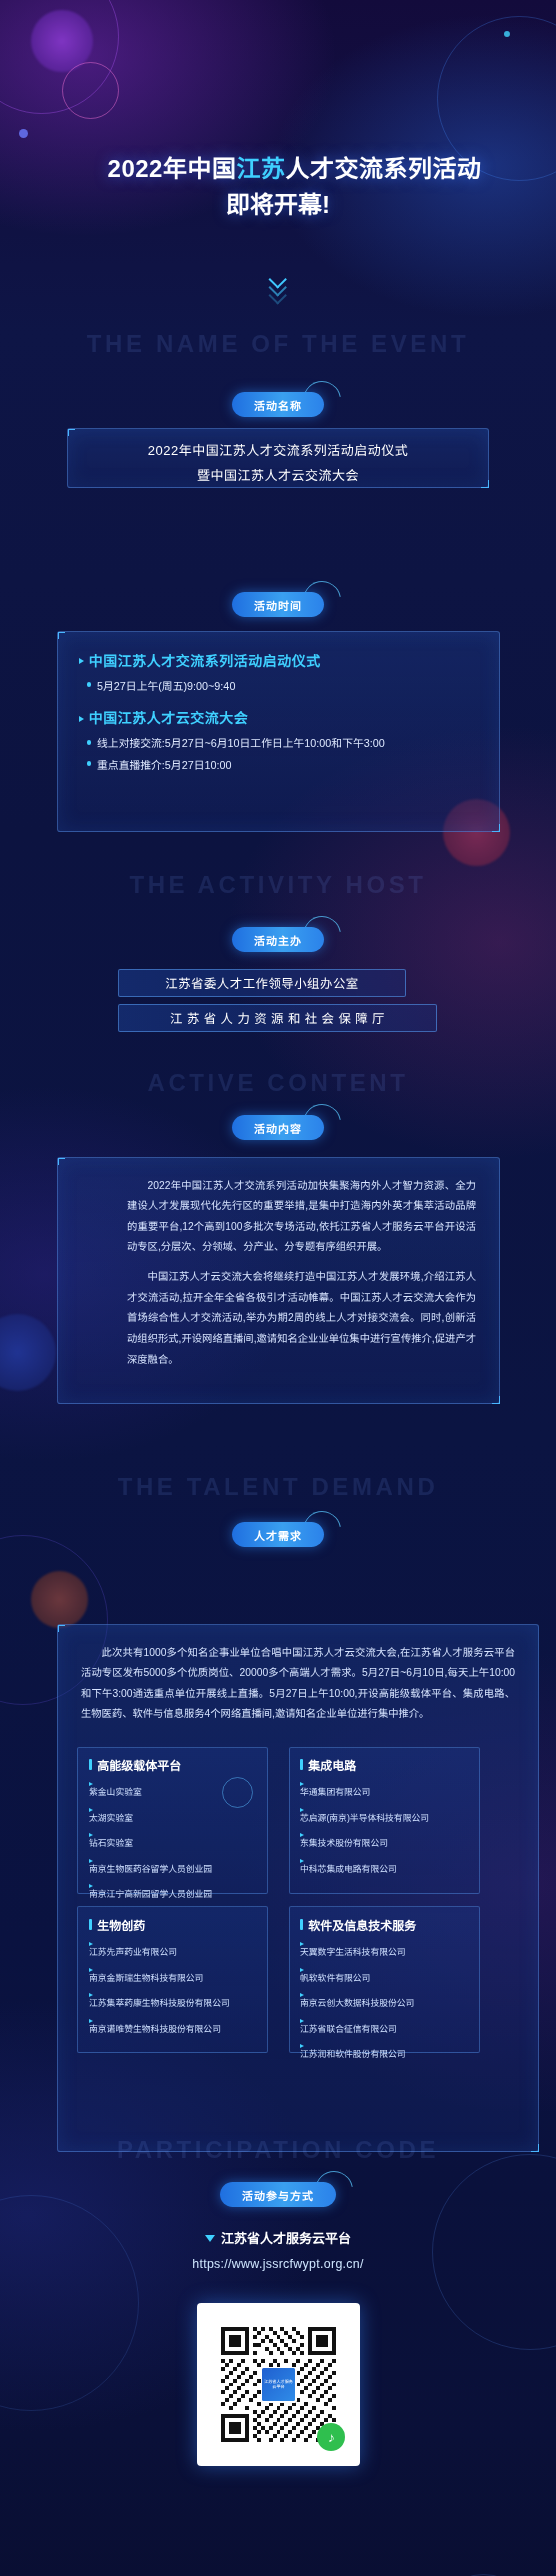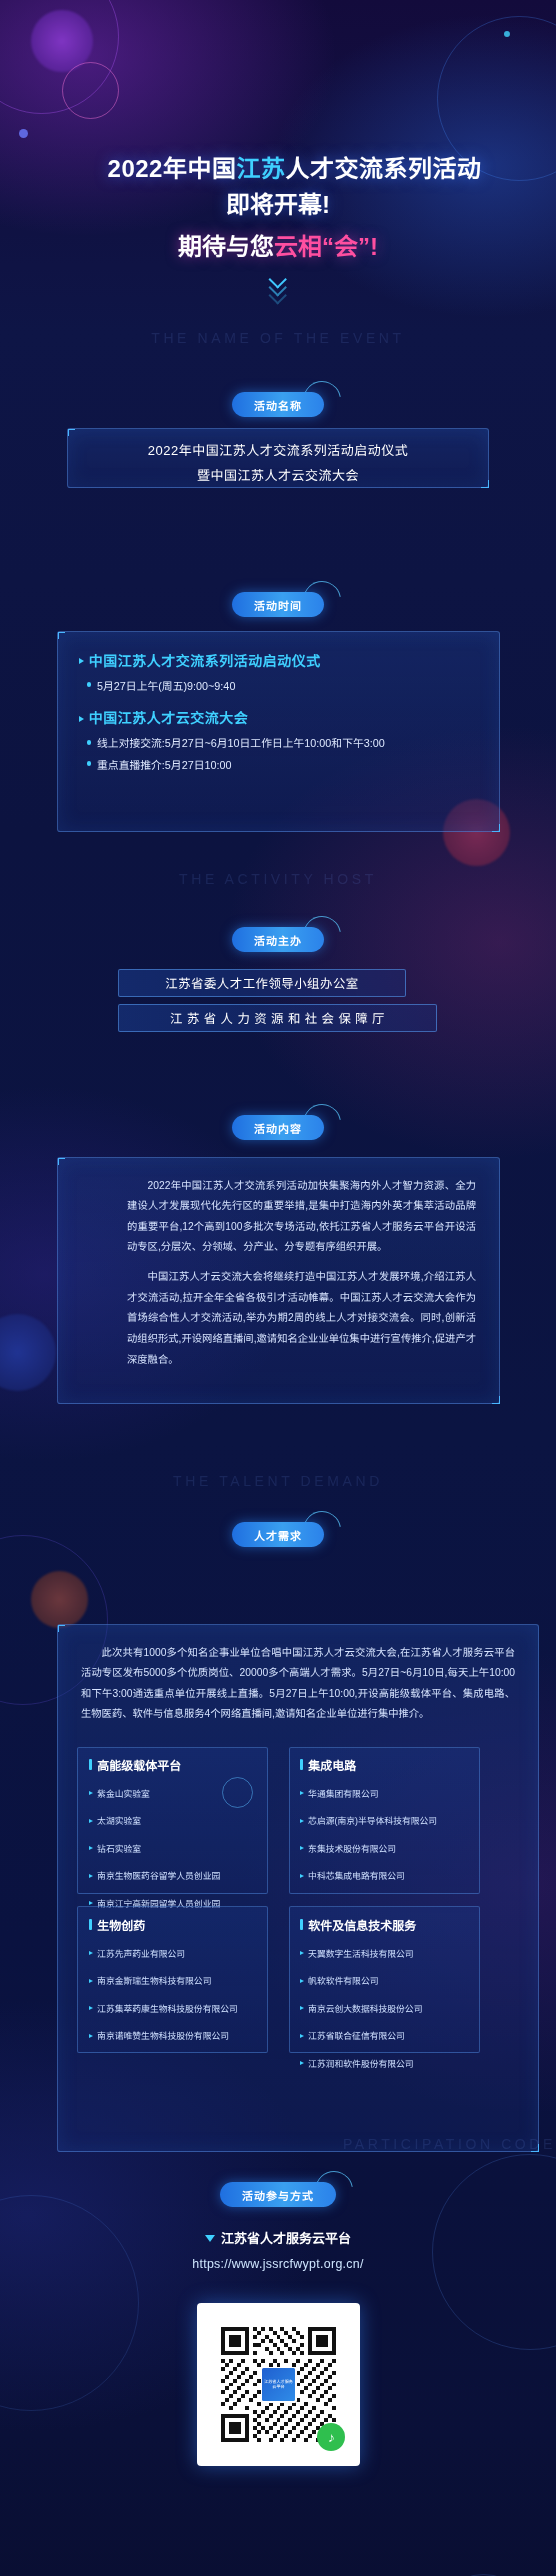--- a/index.html
+++ b/index.html
@@ -34,23 +34,23 @@
   }
   .ring { border-radius: 50%; border: 1px solid rgba(140,170,255,0.25); }
   .dot { border-radius: 50%; }
   .blob { border-radius: 50%; filter: blur(1px); }
 
   
   .ghost {
     position: absolute;
     left: 0; right: 0;
     text-align: center;
-    font-size: 14px;
+    font-size: 24px;
     letter-spacing: 3.6px;
-    font-weight: 400;
+    font-weight: 700;
     color: rgba(120,160,255,0.13);
     white-space: nowrap;
     font-family: "Liberation Sans", sans-serif;
   }
 
   
   .sec-head {
     position: relative;
     width: 100%;
     text-align: center;
@@ -135,21 +135,21 @@
   }
 
   .body-p { color:#d7e4ff; font-size:10.3px; line-height:2.0; text-align:justify; text-indent:2em; }
 
   
   .group-title {
     color:#ffffff; font-size:12px; font-weight:700;
     display:flex; align-items:center;
   }
   .gt-bar { width:3.1px; height:11.3px; background:#3fd0ff; margin-right:5.2px; border-radius:1px;}
-  .g-item { color:#cfe0ff; font-size:8.8px; line-height:1.42; display:flex; align-items:flex-start; margin-top:15px;}
+  .g-item { color:#cfe0ff; font-size:8.8px; line-height:1.42; display:flex; align-items:flex-start; margin-top:6px;flex-direction:column;}
   .g-tri { width:0;height:0;border-left:4.1px solid #3fd0ff;border-top:2.6px solid transparent;border-bottom:2.6px solid transparent; margin:3.1px 4.1px 0 0; flex:none;}
   .g-box {
     position:absolute;
     border:0.5px solid rgba(90,155,240,0.40);
     background: linear-gradient(180deg, rgba(26,55,135,0.35), rgba(20,38,105,0.30));
     border-radius:2.1px;
   }
 
   .link-text { position:absolute; left:0; right:0; text-align:center; color:#cfe6ff; font-size:12.4px; letter-spacing:0.3px;}
   .plat-text { position:absolute; left:0; right:0; text-align:center; color:#ffffff; font-size:13px; font-weight:700;}
@@ -178,23 +178,20 @@
   <div class="deco ring" style="left:-62px;top:1535px;width:170px;height:170px;border-color:rgba(120,90,255,0.22);"></div>
   <div class="deco blob" style="left:31px;top:1571px;width:57px;height:57px;background:radial-gradient(circle,#b9553a,#5e2a20);opacity:.55;"></div>
   <div class="deco ring" style="right:-72px;top:2154px;width:196px;height:196px;border-color:rgba(90,150,255,0.20);"></div>
   <div class="deco ring" style="left:-77px;top:2195px;width:216px;height:216px;border-color:rgba(90,150,255,0.16);"></div>
   <div class="deco ring" style="right:20.6px;bottom:93px;width:103px;height:103px;border-color:rgba(90,150,255,0.18);"></div>
 
   <div class="hero-title" style="top:149px;padding-left:33px;">
     <span>2022年中国</span><span class="hl">江苏</span><span>人才交流系列活动</span>
   </div>
   <div class="hero-sub" style="top:185px;">即将开幕!</div>
-  <div class="hero-sub2" style="top:227px;">
-    <span>期待与您</span><span class="pink">云相</span><span class="pink">“会”!</span>
-  </div>
   <div class="chevrons" style="top:273px;">
     <span class="chev"></span>
     <span class="chev c2"></span>
     <span class="chev c3"></span>
   </div>
 
   <div class="ghost" style="top:330px;">THE NAME OF THE EVENT</div>
   <div class="sec-head" style="top:392px; position:absolute;">
     <span class="pill-wrap">
       <span class="pill">活动名称</span>
@@ -251,20 +248,21 @@
       <span class="pill-arc"></span>
     </span>
   </div>
   <div class="host-item" style="left:118px;top:969px;width:288px;height:28px;">
     <span>江苏省委人才工作领导小组办公室</span>
   </div>
   <div class="host-item" style="left:118px;top:1004px;width:319px;height:28px;">
     <span>江 苏 省 人 力 资 源 和 社 会 保 障 厅</span>
   </div>
 
+  <div class="ghost" style="top:1069px;">ACTIVE CONTENT</div>
   <div class="sec-head" style="top:1115px; position:absolute;">
     <span class="pill-wrap">
       <span class="pill">活动内容</span>
       <span class="pill-arc"></span>
     </span>
   </div>
   <div class="card" style="left:57px;top:1157px;width:443px;height:247px;padding-left:46px;">
     <span class="corner-tl"></span>
     <span class="corner-br"></span>
     <div style="padding:17.5px 23px 0 23px;">
@@ -387,21 +385,21 @@
     <div class="g-item">
         <span class="g-tri"></span>
         <span>江苏省联合征信有限公司</span>
       </div>
     <div class="g-item">
         <span class="g-tri"></span>
         <span>江苏润和软件股份有限公司</span>
       </div>
   </div>
 
-  <div class="ghost" style="top:2136px;text-align:right;">PARTICIPATION CODE</div>
+  <div class="ghost" style="top:2136px;">PARTICIPATION CODE</div>
   <div class="sec-head" style="top:2182px; position:absolute;">
     <span class="pill-wrap">
       <span class="pill">活动参与方式</span>
       <span class="pill-arc"></span>
     </span>
   </div>
 
   <div class="plat-text" style="top:2228px;">
     <span style="display:inline-block;width:0;height:0;border-left:5.7px solid transparent;border-right:5.7px solid transparent;border-top:7.2px solid #3fd0ff;margin-right:6.2px;vertical-align:1px;"></span><span>江苏省人才服务云平台</span>
   </div>

